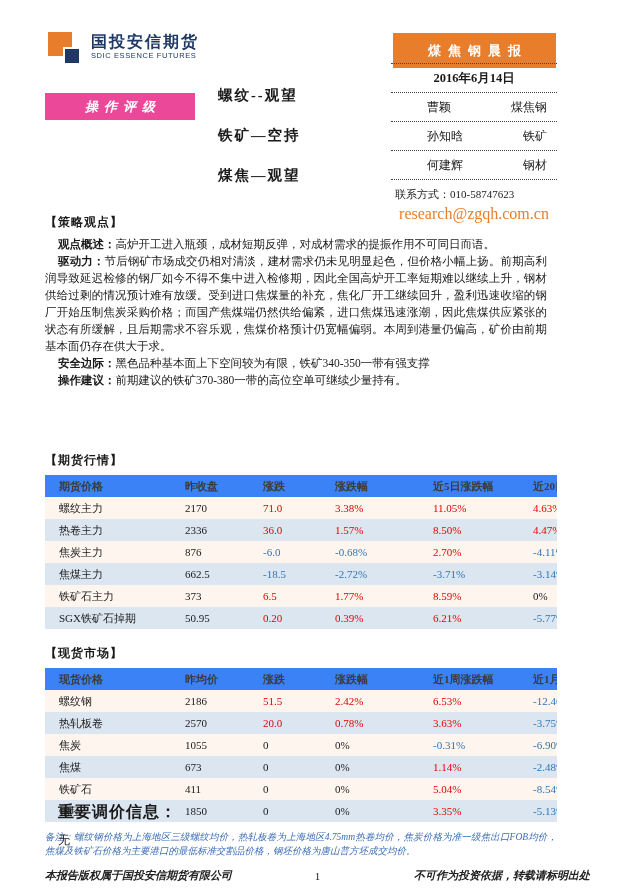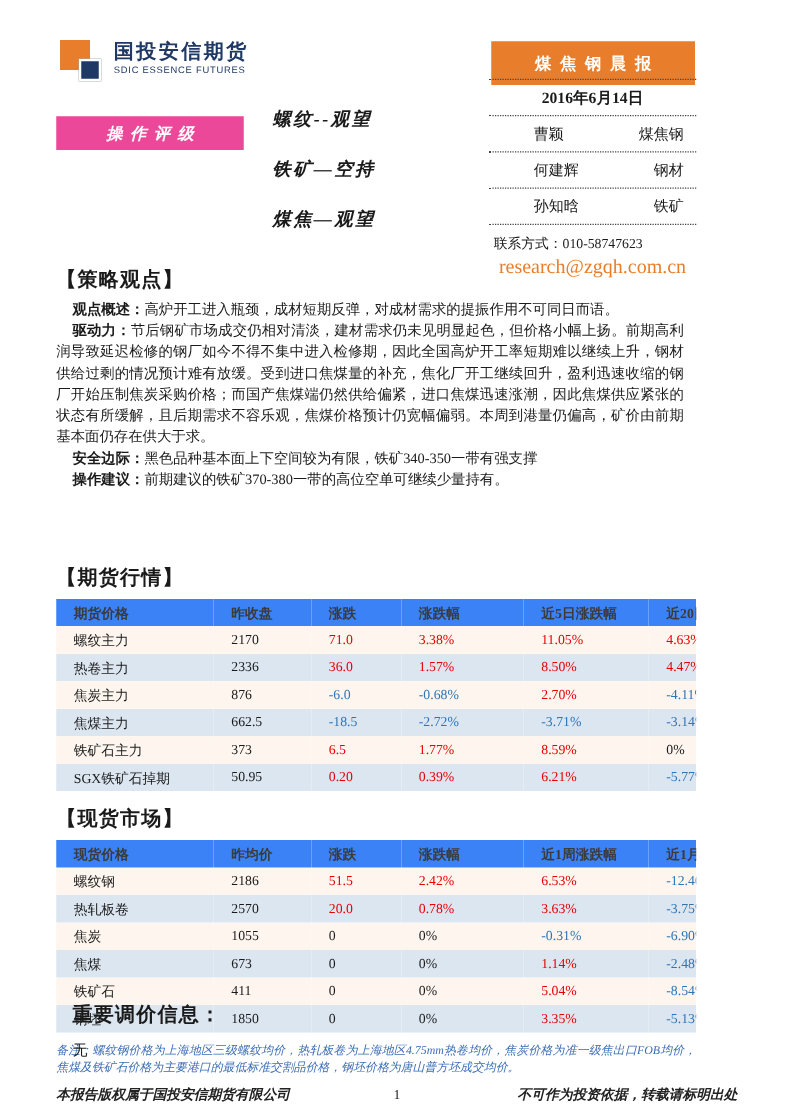--- a/index.html
+++ b/index.html
@@ -33,25 +33,25 @@
     padding:6px 10px 5px 36px; font-size:12px; border-bottom:1px dotted #444;
   }
   .contact { font-size:11px; padding:7px 0 0 4px; }
   .email { color:#E87E2B; font-size:16px; text-align:center; padding-top:3px; }
 
   .rating-box {
     position:absolute; left:45px; top:93px; width:150px; height:27px;
     background:#ec4899; color:#ffffff; font-style:italic; font-weight:bold; font-size:13px;
     display:flex; align-items:center; justify-content:center; letter-spacing:6px; text-indent:6px;
   }
-  .ratings { position:absolute; left:218px; top:86px;font-style:italic; }
+  .ratings { position:absolute; left:218px; top:86px; }
   .rating-line { font-weight:bold; font-size:14.5px; letter-spacing:2px; margin-bottom:21px; }
 
   
-  .section-title { font-weight:bold; font-size:16px; letter-spacing:1px; }
+  .section-title { font-weight:bold; font-size:12px; letter-spacing:1px; }
   .strategy { position:absolute; left:45px; top:214px; width:502px; }
   .strategy .section-title { margin-bottom:5px; }
   .strategy p { margin:0; font-size:11.5px; line-height:17px; text-align:justify; text-indent:13px; }
   .plabel { font-weight:bold; }
 
   
   .futures-section { position:absolute; left:45px; top:452px; width:515px; }
   .spot-section    { position:absolute; left:45px; top:616px; width:515px;margin-top:29px; }
   .futures-section .section-title, .spot-section .section-title { margin-bottom:6px; }
 
@@ -110,26 +110,26 @@
 
   <div class="badge">煤焦钢晨报</div>
 
   <div class="right-info">
     <div class="date-row">2016年6月14日</div>
     <div class="analyst-row">
       <span>曹颖</span>
       <span>煤焦钢</span>
     </div>
     <div class="analyst-row">
+      <span>孙知晗</span>
+      <span>铁矿</span>
+    </div>
+    <div class="analyst-row">
       <span>何建辉</span>
       <span>钢材</span>
-    </div>
-    <div class="analyst-row">
-      <span>孙知晗</span>
-      <span>铁矿</span>
     </div>
     <div class="contact">联系方式：010-58747623</div>
     <div class="email">research@zgqh.com.cn</div>
   </div>
 
   <div class="rating-box">操作评级</div>
   <div class="ratings">
     <div class="rating-line">螺纹--观望</div>
     <div class="rating-line">铁矿—空持</div>
     <div class="rating-line">煤焦—观望</div>

